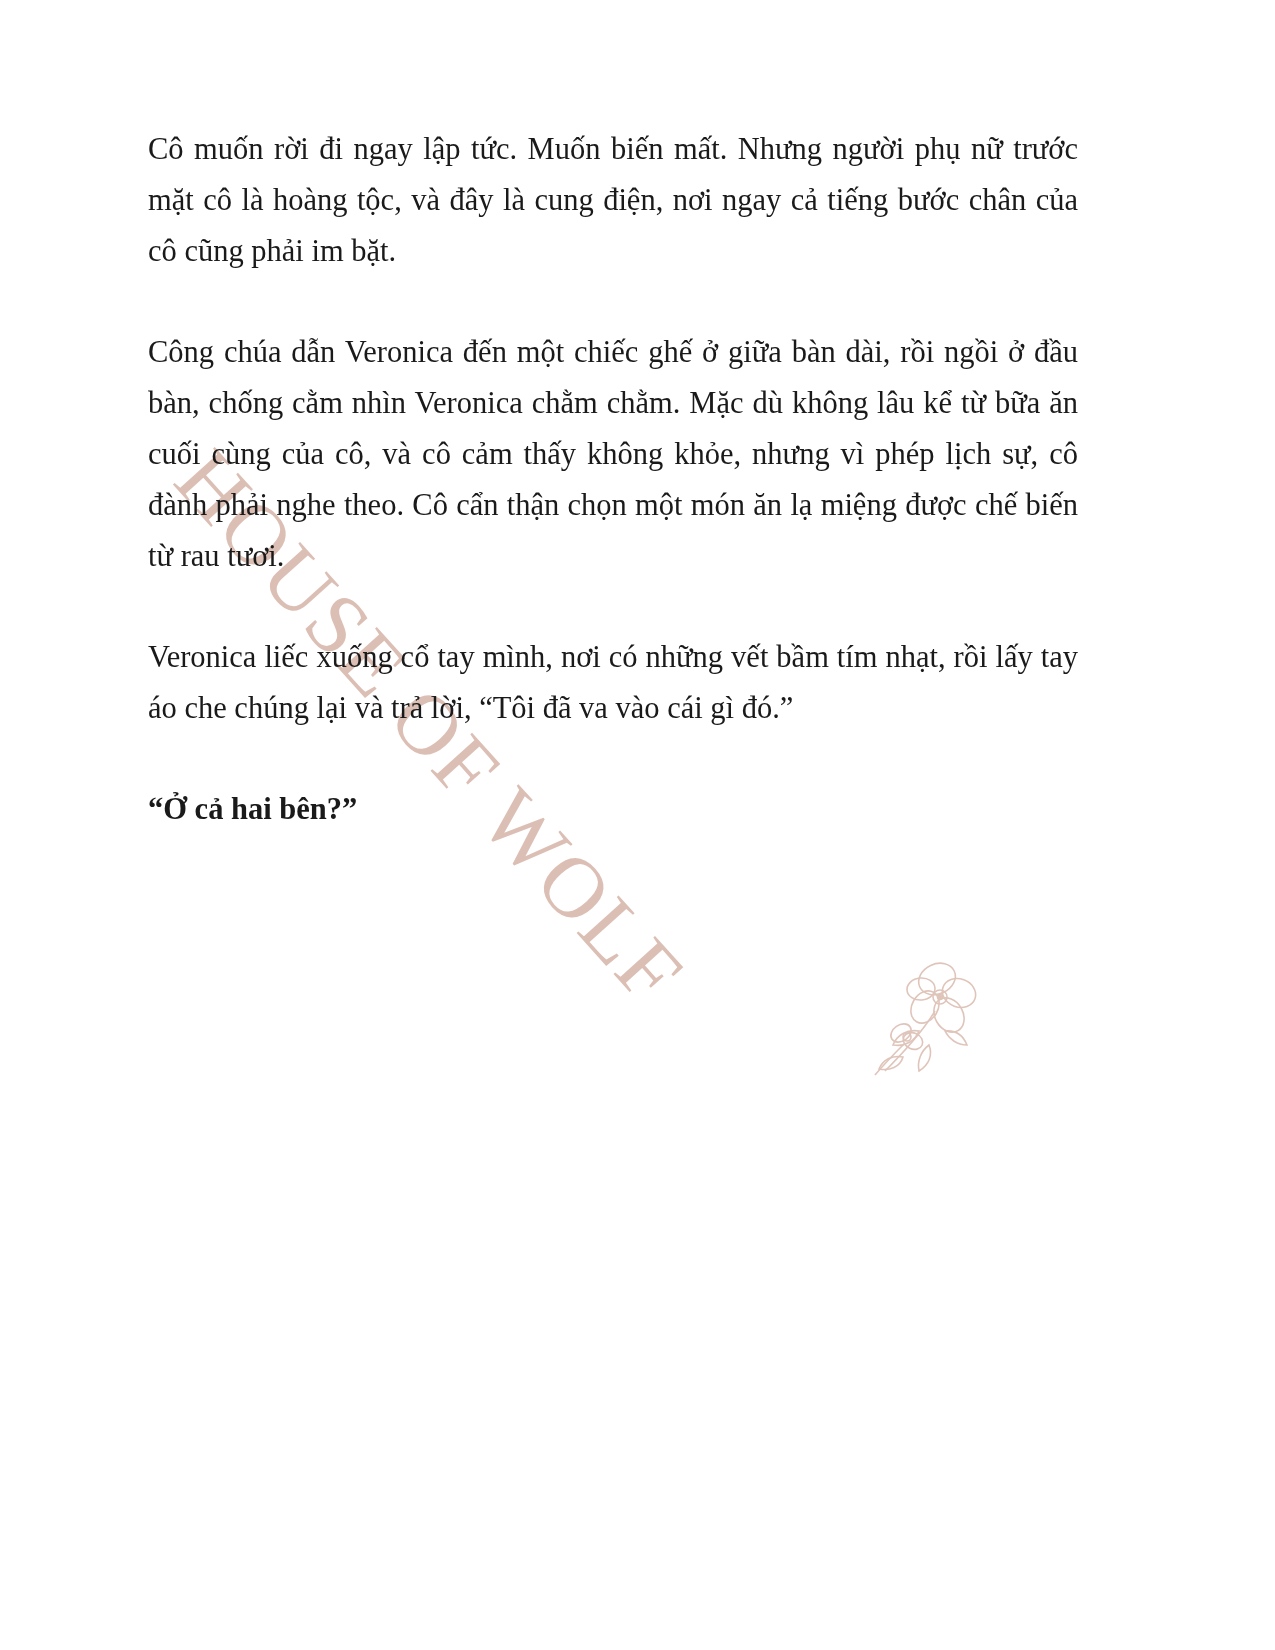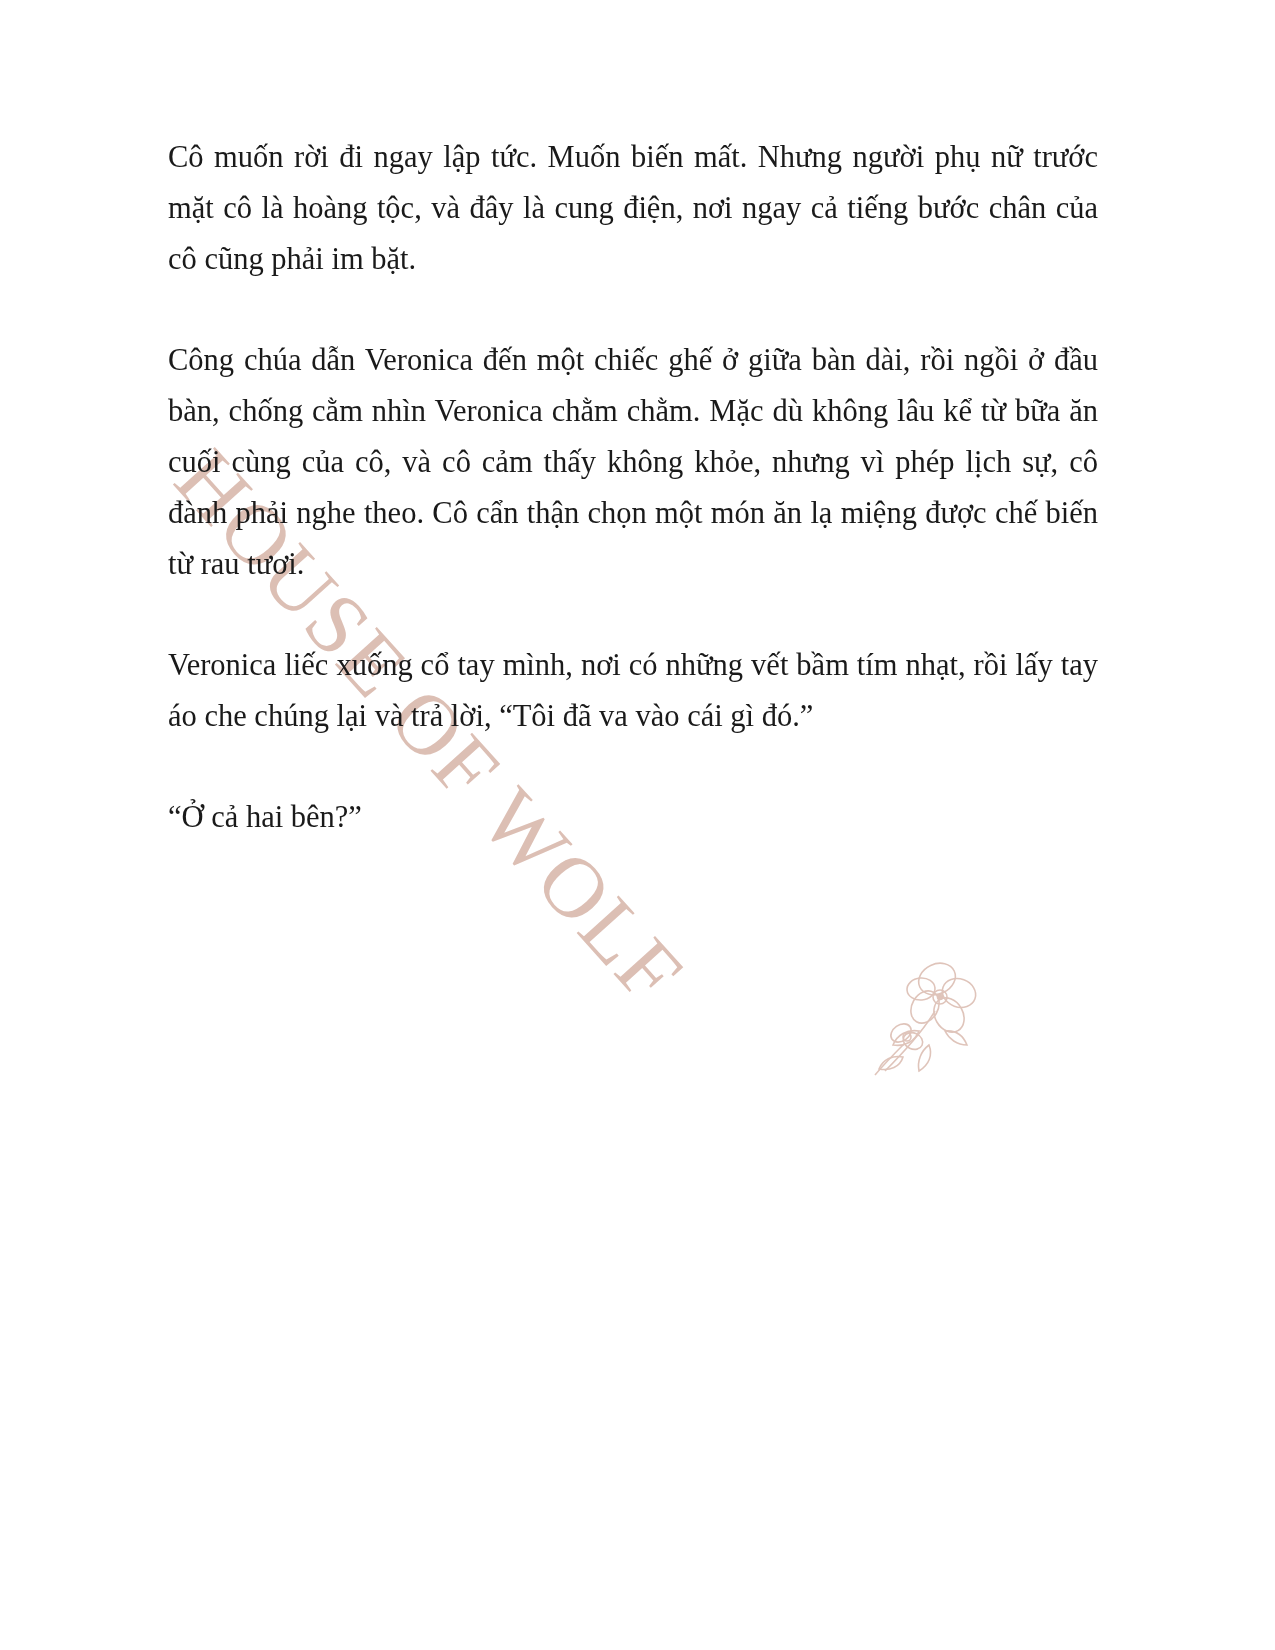--- a/index.html
+++ b/index.html
@@ -11,38 +11,38 @@
     position: relative;
     width: 1275px;
     height: 1650px;
     background: #ffffff;
     overflow: hidden;
     box-sizing: border-box;
   }
   .content {
     position: absolute;
     left: 148px;
-    top: 132px;
+    top: 124px;
     width: 930px;
     z-index: 2;
-    margin-left: 20px;
   }
   .para {
     font-family: "Liberation Serif", "DejaVu Serif", serif;
     font-size: 30.5px;
     line-height: 51px;
     color: #1a1a1a;
     text-align: justify;
     text-justify: inter-word;
     margin: 0 0 50px 0;
     -webkit-hyphens: none;
     hyphens: none;
   }
   .para:last-child {
     margin-bottom: 0;
+    font-weight: bold;
   }
   .para.nojust {
     text-align: left;
   }
 
   
   .watermark {
     position: absolute;
     left: 0;
     top: 0;

